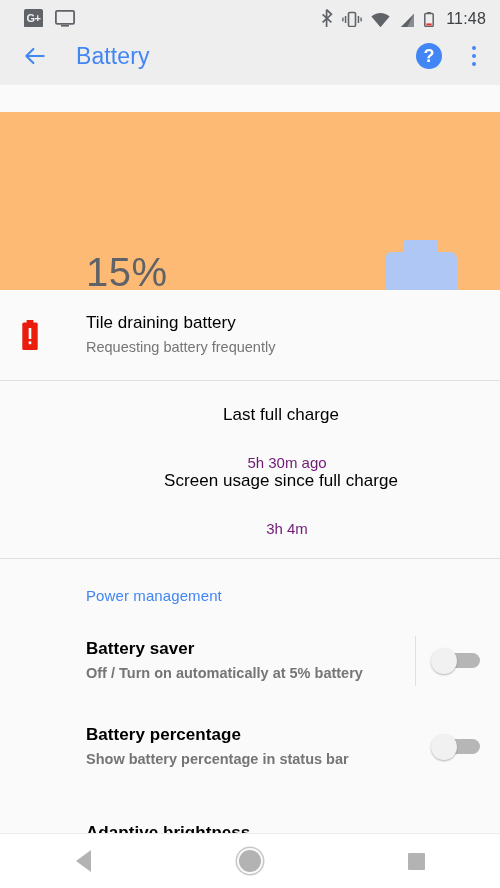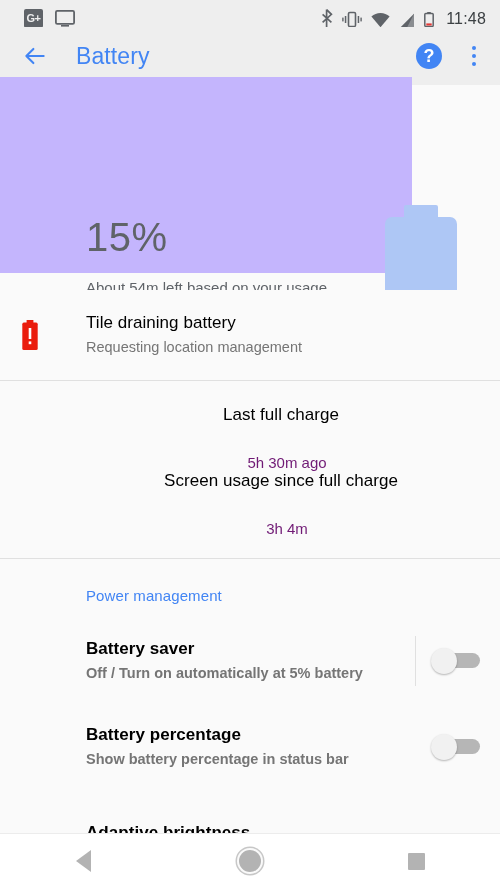--- a/index.html
+++ b/index.html
@@ -109,24 +109,24 @@
   .overflow-btn i {
     display: block;
     width: 4px; height: 4px;
     border-radius: 50%;
     background: #4285f4;
   }
 
   
   .battery-header {
     position: absolute;
-    top: 77px; left: 0;
-    width: 412px;
+    top: 112px; left: 0;
+    width: 500px;
     height: 196px;
-    background: #c4b5fd;
+    background: #fdba74;
   }
   .bh-percent {
     position: absolute;
     left: 86px; top: 138px;
     font-size: 40px;
     color: #5f6368;
     letter-spacing: 0.5px;
   }
   .bh-sub {
     position: absolute;
@@ -362,21 +362,21 @@
 
     <div class="row alert-row">
       <svg class="alert-icon" viewBox="0 0 20 30">
         <rect x="6.6" y="0" width="6.8" height="3.2" fill="#ea1c0d"></rect>
         <rect x="2.3" y="2.6" width="15.4" height="27.4" rx="1.6" fill="#ea1c0d"></rect>
         <rect x="8.7" y="8" width="2.6" height="11" fill="#ffffff"></rect>
         <rect x="8.7" y="21.4" width="2.6" height="2.8" fill="#ffffff"></rect>
       </svg>
       <div class="row-text">
         <div class="row-title">Tile draining battery</div>
-        <div class="row-sub">Requesting location management</div>
+        <div class="row-sub">Requesting battery frequently</div>
       </div>
     </div>
     <div class="divider"></div>
 
     <div class="row info-row first">
       <div class="row-text">
         <div class="row-title">Last full charge</div>
       </div>
       <div class="row-value">5h 30m ago</div>
     </div>

